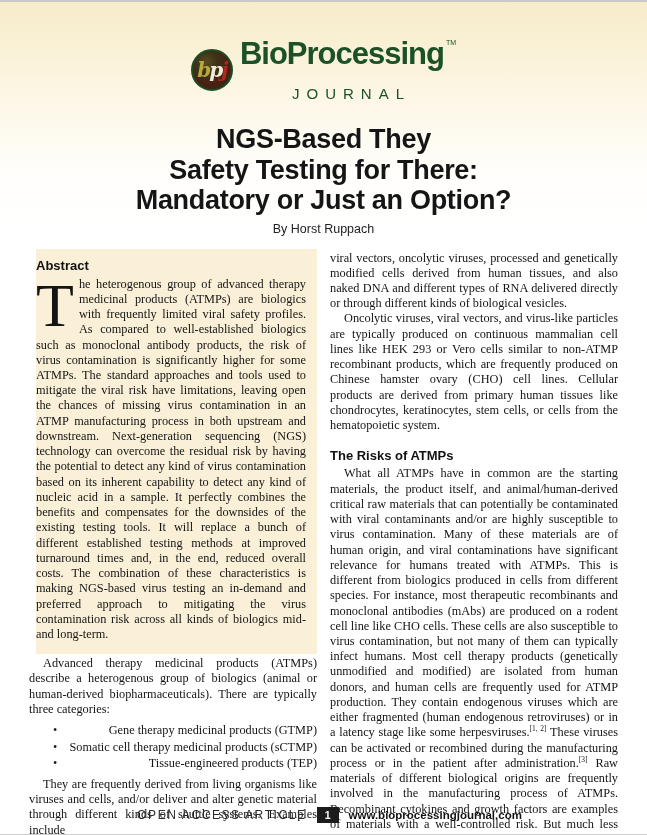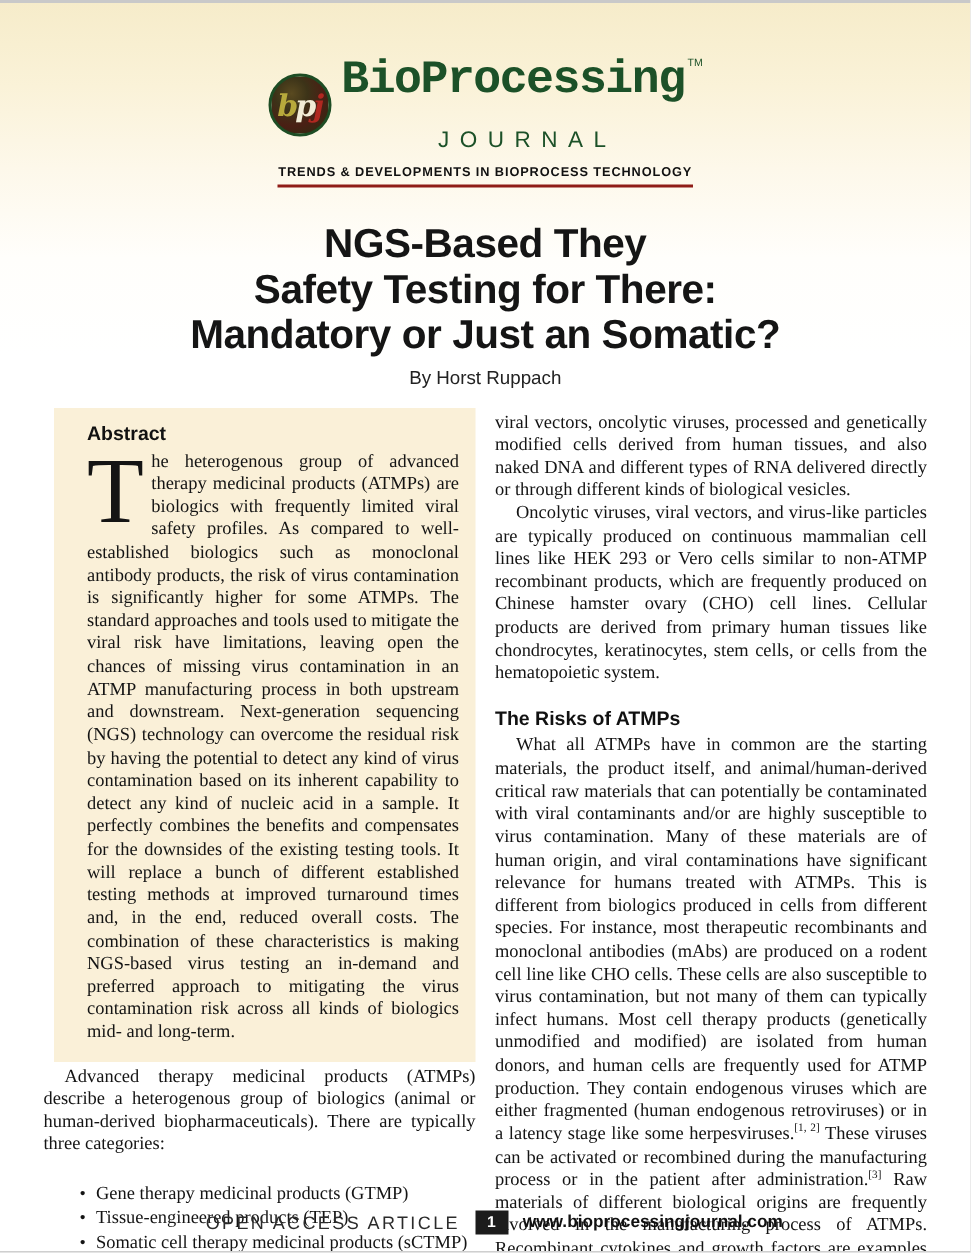--- a/index.html
+++ b/index.html
@@ -36,21 +36,21 @@
     border: 2px solid #1d4d24;
     display: flex; align-items: center; justify-content: center;
     font-family: "DejaVu Serif", serif; font-style: italic; font-weight: bold;
     font-size: 20px; line-height: 1; letter-spacing: -2px;
   }
   .logo-circle .lb { color: #b8a93c; }
   .logo-circle .lp { color: #f2ecd6; }
   .logo-circle .lj { color: #b02820; }
   .brand-line { display: flex; align-items: flex-start; }
   .brand {
-    font-family: Liberation Mono, monospace;
+    font-family: Liberation Sans, sans-serif;
     font-weight: bold; font-size: 31px; line-height: 1;
     color: #1c5128; letter-spacing: -1px;
   }
   .tm {
     font-family: "Liberation Sans", sans-serif;
     font-size: 7px; color: #1c5128; margin-left: 2px; margin-top: 1px;
   }
   .journal {
     font-family: "Liberation Sans", sans-serif;
     font-weight: normal; font-size: 15px; letter-spacing: 7px;
@@ -91,21 +91,21 @@
     position: relative;
     display: flex;
     gap: 13px;
     padding: 0 29px;
     margin-top: 13px;
   }
   .col { width: 288px; font-size: 12.3px; line-height: 1.24; color: #141414; text-align: justify; }
 
   .abstract-box {
     background: #faf0d8;
-    padding: 9px 11px 12px 22px;
+    padding: 9px 11px 12px 0;
     margin-left: 7px;
   }
   .abstract-heading, .sec-heading {
     font-family: "Liberation Sans", sans-serif;
     font-weight: bold;
     font-size: 13px;
     color: #111;
   }
   .abstract-text { margin-top: 3px; }
   .dropcap {
@@ -114,21 +114,21 @@
     font-size: 62px;
     line-height: 0.82;
     padding-right: 5px;
     padding-top: 3px;
     color: #141414;
   }
   .sec-heading { margin-top: 15px; }
   .col p.indent { text-indent: 14px; }
   .col p + p { margin-top: 0; }
   .col .para-gap { margin-top: 2px; }
-  ul.cat-list { list-style: none; margin: 16px 0 5px 24px; text-align: left; }
+  ul.cat-list { list-style: none; margin: 5px 0 5px 24px; text-align: right; }
   ul.cat-list li { position: relative; padding-left: 11px; line-height: 1.35; }
   ul.cat-list li::before {
     content: "\2022";
     position: absolute; left: 0; top: 0;
     font-size: 12px;
   }
   .body-start { margin-top: 2px; }
   sup.ref { font-size: 7.5px; vertical-align: 5px; line-height: 0; }
 
   
@@ -161,44 +161,41 @@
           <span class="lj">j</span>
       </div>
       <div class="logo-text">
         <div class="brand-line">
           <span class="brand">BioProcessing</span>
           <span class="tm">TM</span>
         </div>
         <div class="journal">JOURNAL</div>
       </div>
     </div>
-    <div class="tagline-wrap">
-      <div class="tagline">TRENDS &amp; DEVELOPMENTS IN BIOPROCESS TECHNOLOGY</div>
-    </div>
   </header>
 
   <h1 class="title">
     <span>NGS-Based They</span><br>
     <span>Safety Testing for There:</span><br>
-    <span>Mandatory or Just an Somatic?</span>
+    <span>Mandatory or Just an Option?</span>
   </h1>
   <div class="byline">By Horst Ruppach</div>
 
   <main class="columns">
     <div class="col">
       <div class="abstract-box">
         <div class="abstract-heading">Abstract</div>
         <p class="abstract-text"><span class="dropcap">T</span><span>he heterogenous group of advanced therapy medicinal products (ATMPs) are biologics with frequently limited viral safety profiles. As compared to well-established biologics such as monoclonal antibody products, the risk of virus contamination is significantly higher for some ATMPs. The standard approaches and tools used to mitigate the viral risk have limitations, leaving open the chances of missing virus contamination in an ATMP manufacturing process in both upstream and downstream. Next-generation sequencing (NGS) technology can overcome the residual risk by having the potential to detect any kind of virus contamination based on its inherent capability to detect any kind of nucleic acid in a sample. It perfectly combines the benefits and compensates for the downsides of the existing testing tools. It will replace a bunch of different established testing methods at improved turnaround times and, in the end, reduced overall costs. The combination of these characteristics is making NGS-based virus testing an in-demand and preferred approach to mitigating the virus contamination risk across all kinds of biologics mid- and long-term.</span></p>
       </div>
 
       <p class="indent para-gap">Advanced therapy medicinal products (ATMPs) describe a heterogenous group of biologics (animal or human-derived biopharmaceuticals). There are typically three categories:</p>
       <ul class="cat-list">
         <li>Gene therapy medicinal products (GTMP)</li>
+        <li>Somatic cell therapy medicinal products (sCTMP)</li>
         <li>Tissue-engineered products (TEP)</li>
-        <li>Somatic cell therapy medicinal products (sCTMP)</li>
       </ul>
       <p class="indent">They are frequently derived from living organisms like viruses and cells, and/or deliver and alter genetic material through different kinds of shuttle systems. Examples include</p>
     </div>
 
     <div class="col">
       <p class="body-start">viral vectors, oncolytic viruses, processed and genetically modified cells derived from human tissues, and also naked DNA and different types of RNA delivered directly or through different kinds of biological vesicles.</p>
       <p class="indent">Oncolytic viruses, viral vectors, and virus-like particles are typically produced on continuous mammalian cell lines like HEK 293 or Vero cells similar to non-ATMP recombinant products, which are frequently produced on Chinese hamster ovary (CHO) cell lines. Cellular products are derived from primary human tissues like chondrocytes, keratinocytes, stem cells, or cells from the hematopoietic system.</p>
 
       <h2 class="sec-heading">The Risks of ATMPs</h2>
       <p class="indent para-gap"><span>What all ATMPs have in common are the starting materials, the product itself, and animal/human-derived critical raw materials that can potentially be contaminated with viral contaminants and/or are highly susceptible to virus contamination. Many of these materials are of human origin, and viral contaminations have significant relevance for humans treated with ATMPs. This is different from biologics produced in cells from different species. For instance, most therapeutic recombinants and monoclonal antibodies (mAbs) are produced on a rodent cell line like CHO cells. These cells are also susceptible to virus contamination, but not many of them can typically infect humans. Most cell therapy products (genetically unmodified and modified) are isolated from human donors, and human cells are frequently used for ATMP production. They contain endogenous viruses which are either fragmented (human endogenous retroviruses) or in a latency stage like some herpesviruses.</span><sup class="ref">[1, 2]</sup><span> These viruses can be activated or recombined during the manufacturing process or in the patient after administration.</span><sup class="ref">[3]</sup><span> Raw materials of different biological origins are frequently involved in the manufacturing process of ATMPs. Recombinant cytokines and growth factors are examples of materials with a well-controlled risk. But much less risk-controlled materials like animal/human serum, platelet extracts, feeder cells or extracts of feeder cells—and even viruses (viral vectors or helper viruses) are also required in the manufacturing process. Finally, manufacturing processes based on human cells or cell therapy products still require a lot of manual handling</span></p>

